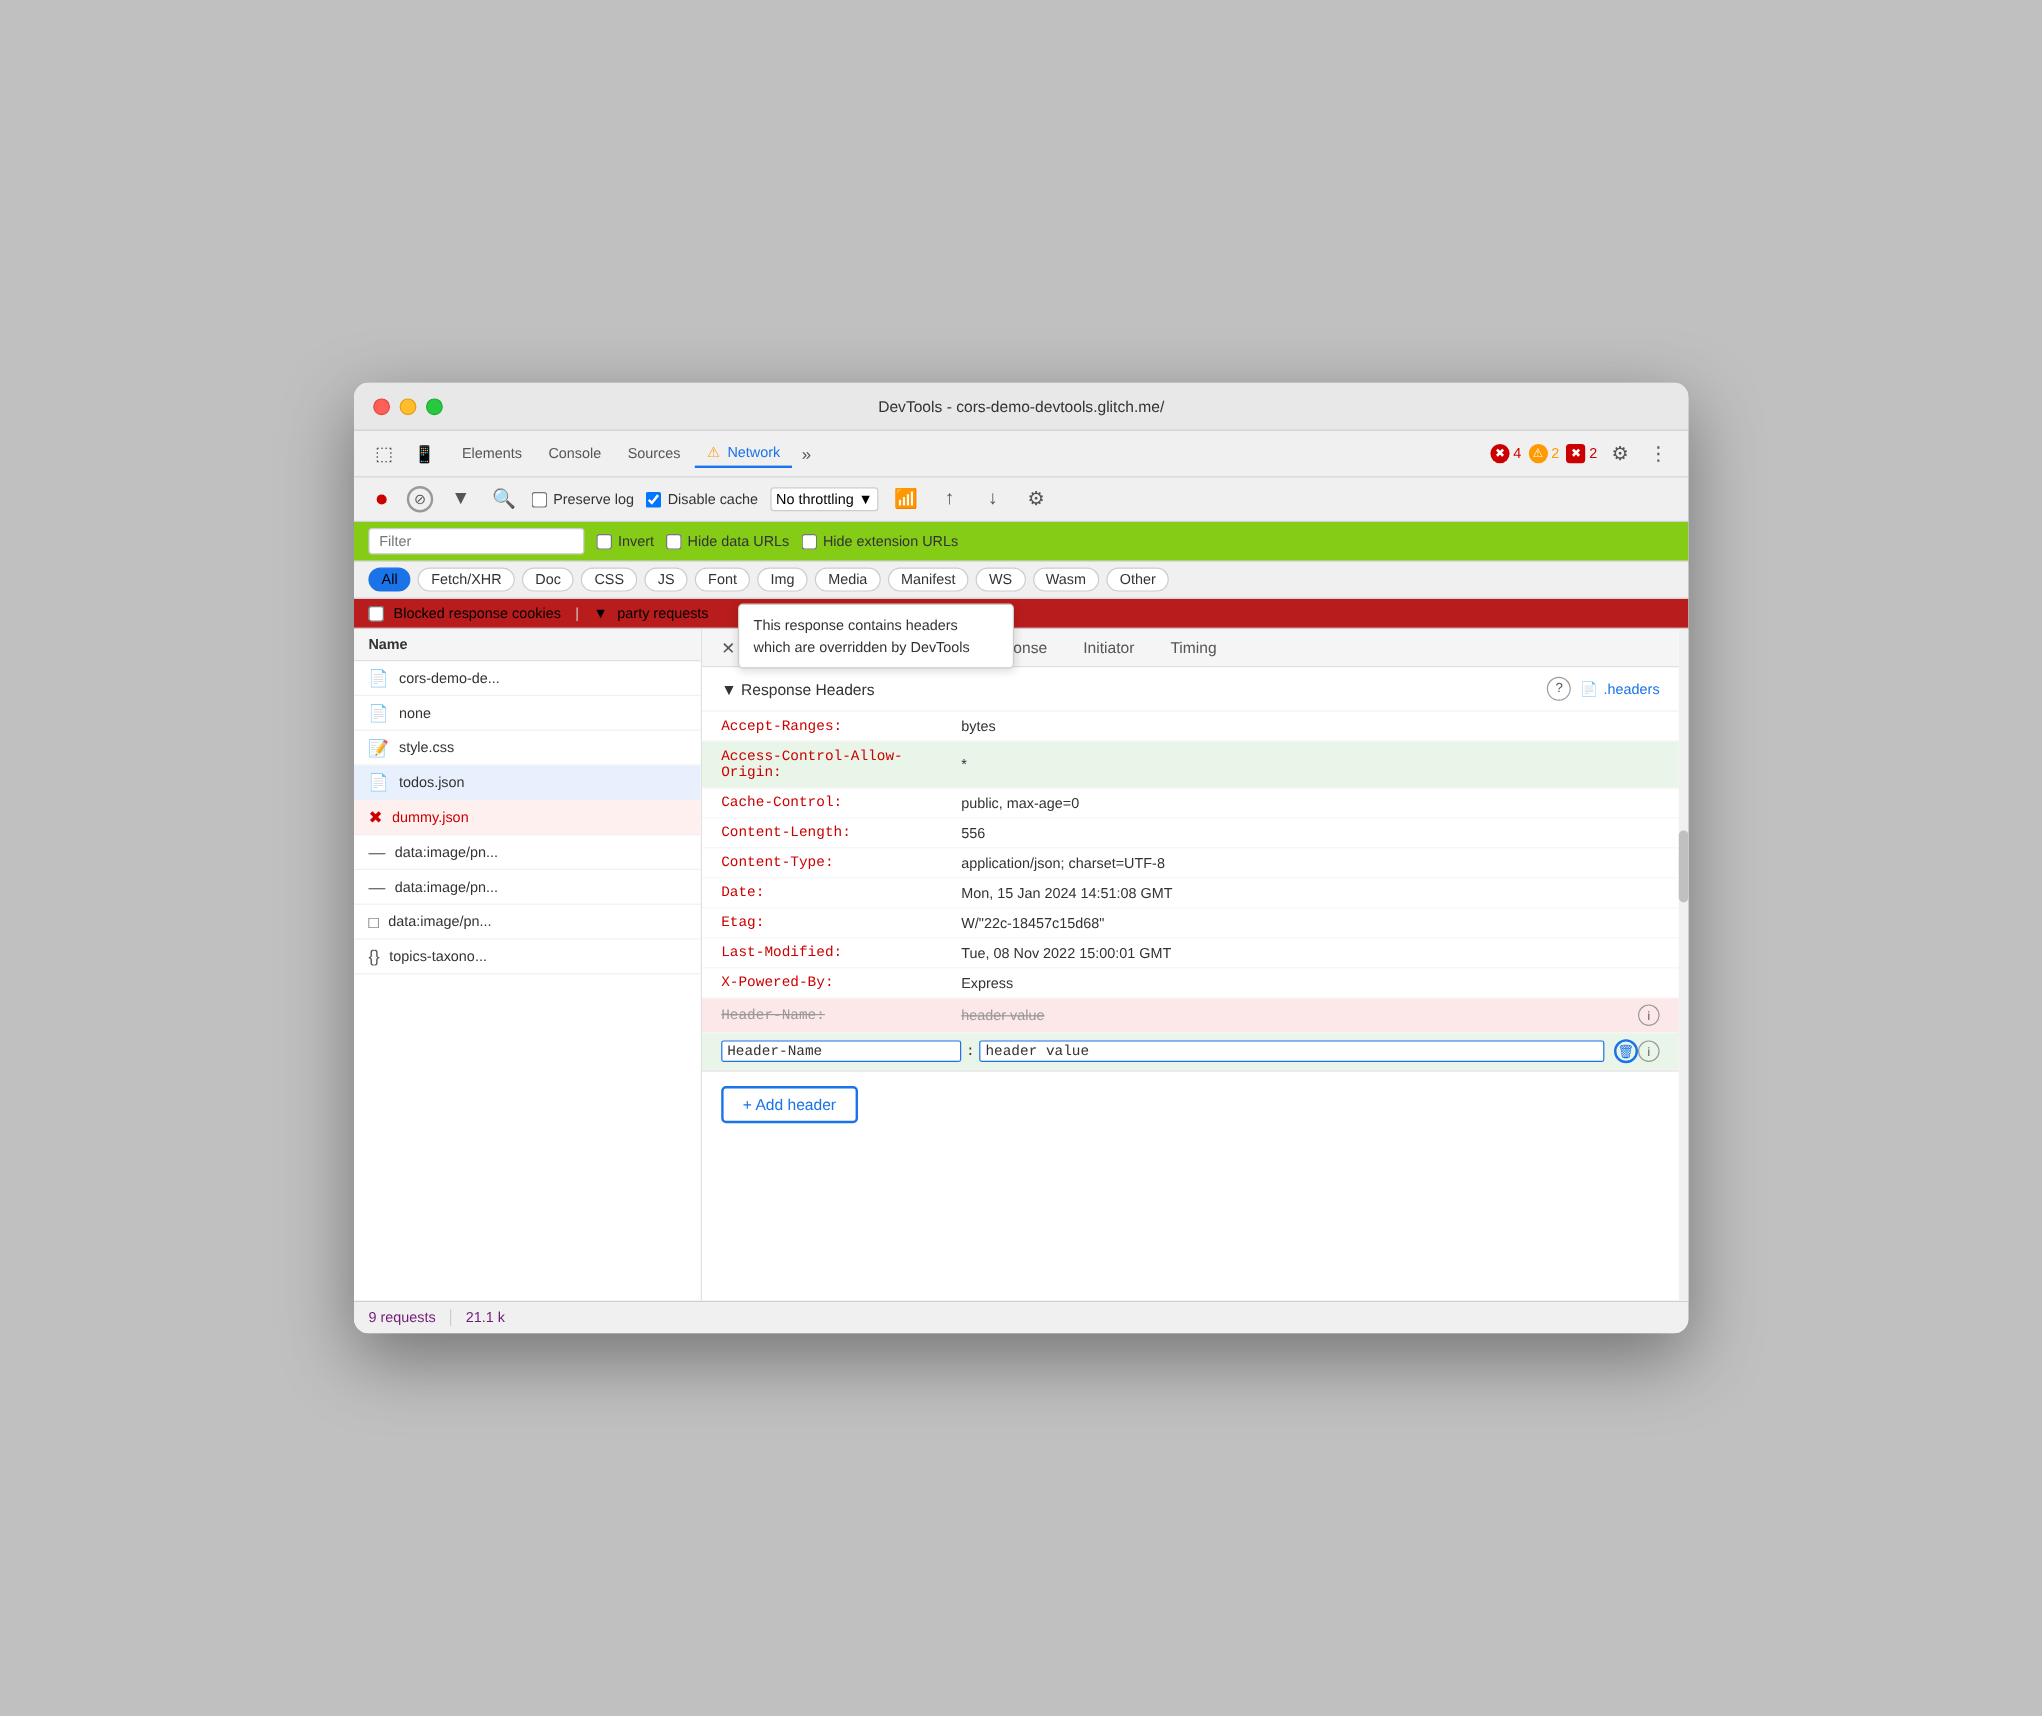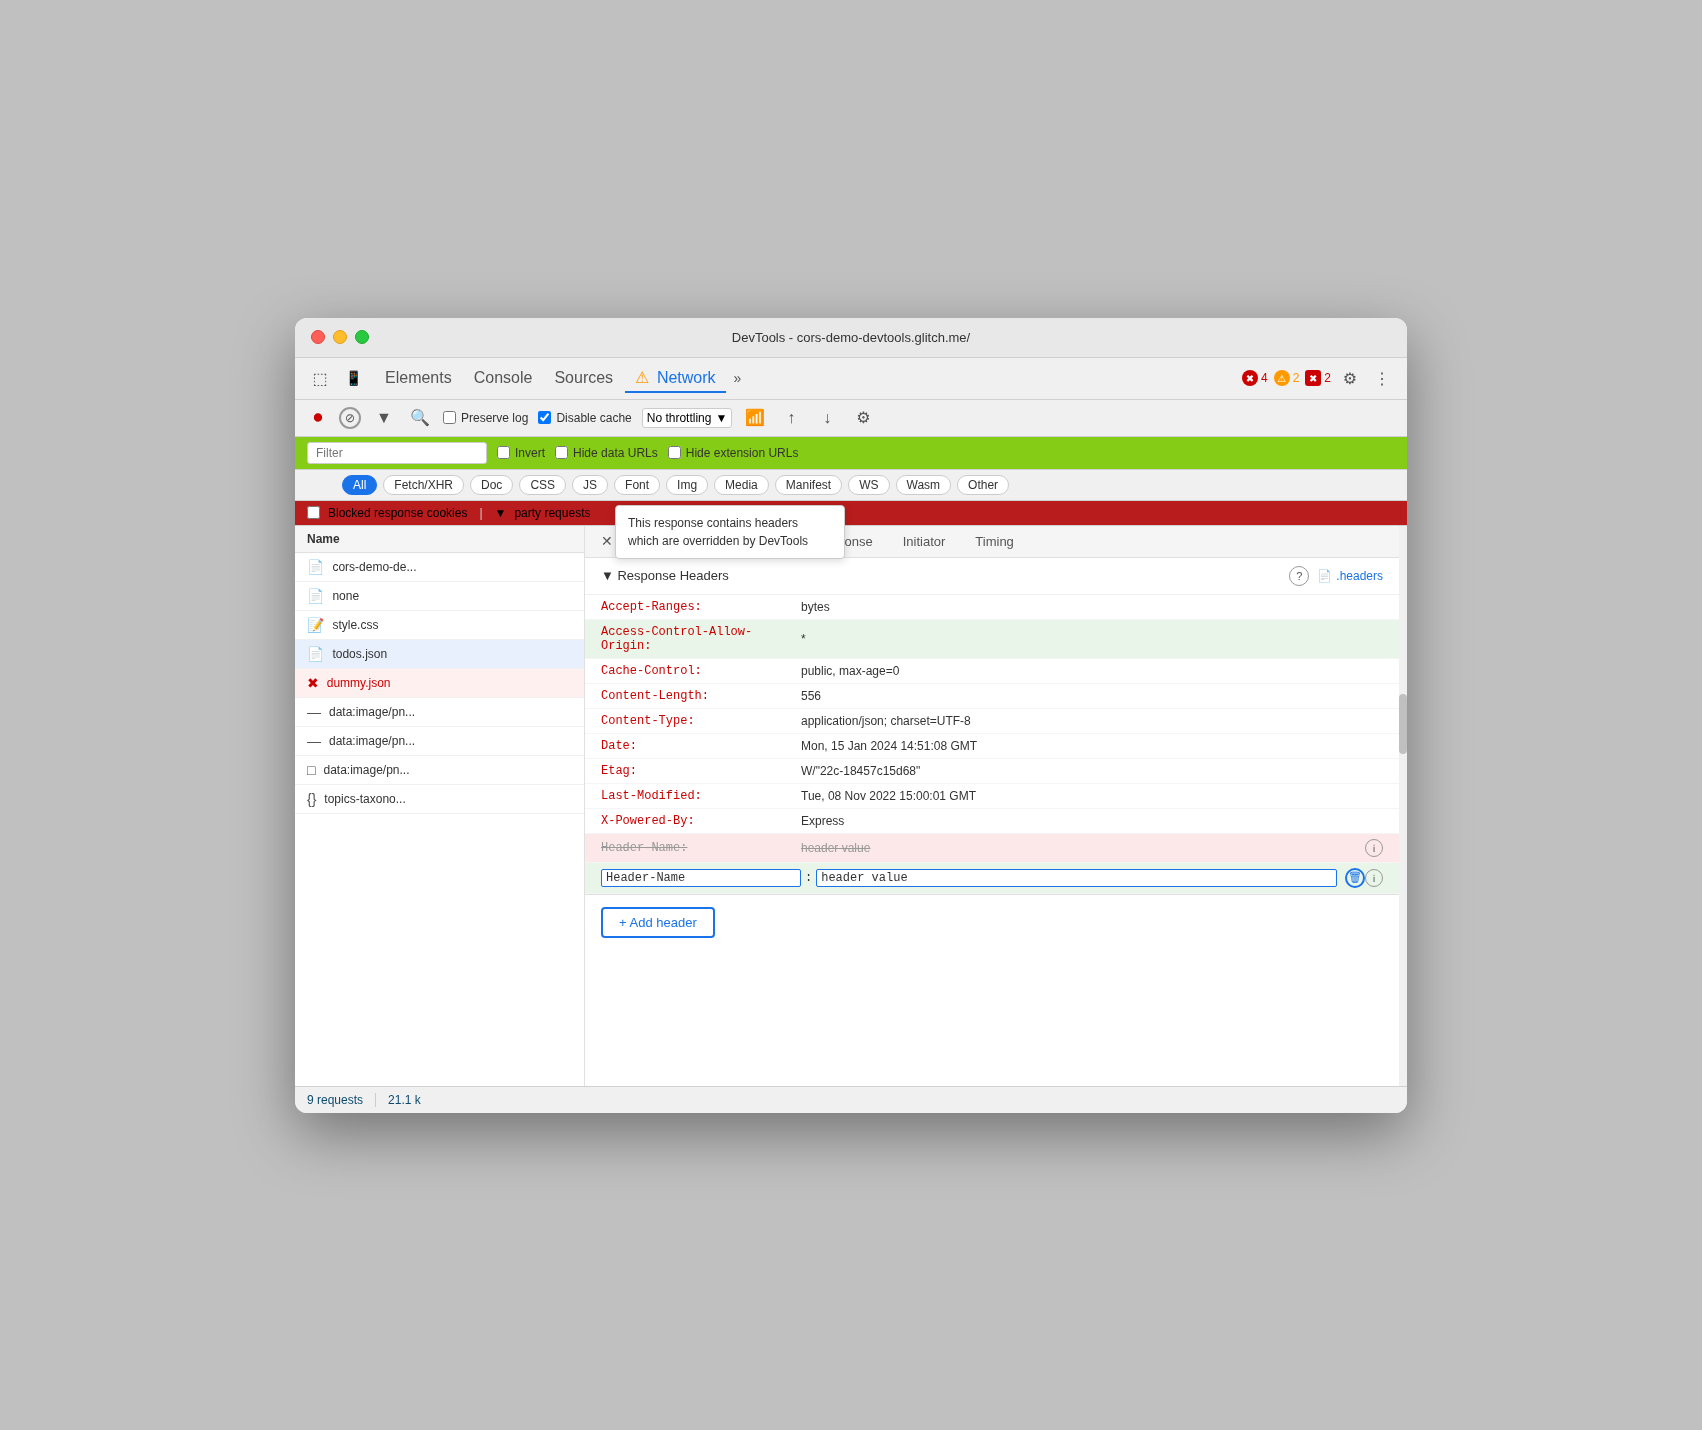--- a/index.html
+++ b/index.html
@@ -55,21 +55,21 @@
       align-items: center;
       gap: 8px;
     }
     .tab-bar {
       display: flex;
       align-items: center;
       gap: 2px;
     }
     .tab-item {
       padding: 4px 10px;
-      font-size: 16px;
+      font-size: 12px;
       color: #555;
       cursor: pointer;
       border-radius: 4px;
     }
     .tab-item.active {
       color: #1a73e8;
       border-bottom: 2px solid #1a73e8;
       border-radius: 0;
     }
     .more-btn {
@@ -189,23 +189,22 @@
       padding: 2px 10px;
       font-size: 12px;
       border: 1px solid #ccc;
       border-radius: 12px;
       cursor: pointer;
       background: white;
       color: #333;
     }
     .filter-btn.active {
       background: #1a73e8;
-      color: #ffffff;
+      color: #000000;
       border-color: #1a73e8;
-      margin-left: 35px;
     }
     .blocked-row {
       background: #b91c1c;
       border-bottom: 1px solid #d0d0d0;
       padding: 5px 12px;
       display: flex;
       align-items: center;
       gap: 8px;
       font-size: 12px;
     }
@@ -431,21 +430,21 @@
       width: fit-content;
     }
     .status-bar {
       background: #f0f0f0;
       border-top: 1px solid #d0d0d0;
       padding: 6px 12px;
       display: flex;
       align-items: flex-start;
       gap: 12px;
       font-size: 12px;
-      color: #0c4a6e;
+      color: #701a75;
     }
     .status-divider {
       width: 1px;
       height: 14px;
       background: #ccc;
     }
     .error-icon { color: #c00; }
   </style>
 </head>
 <body>

